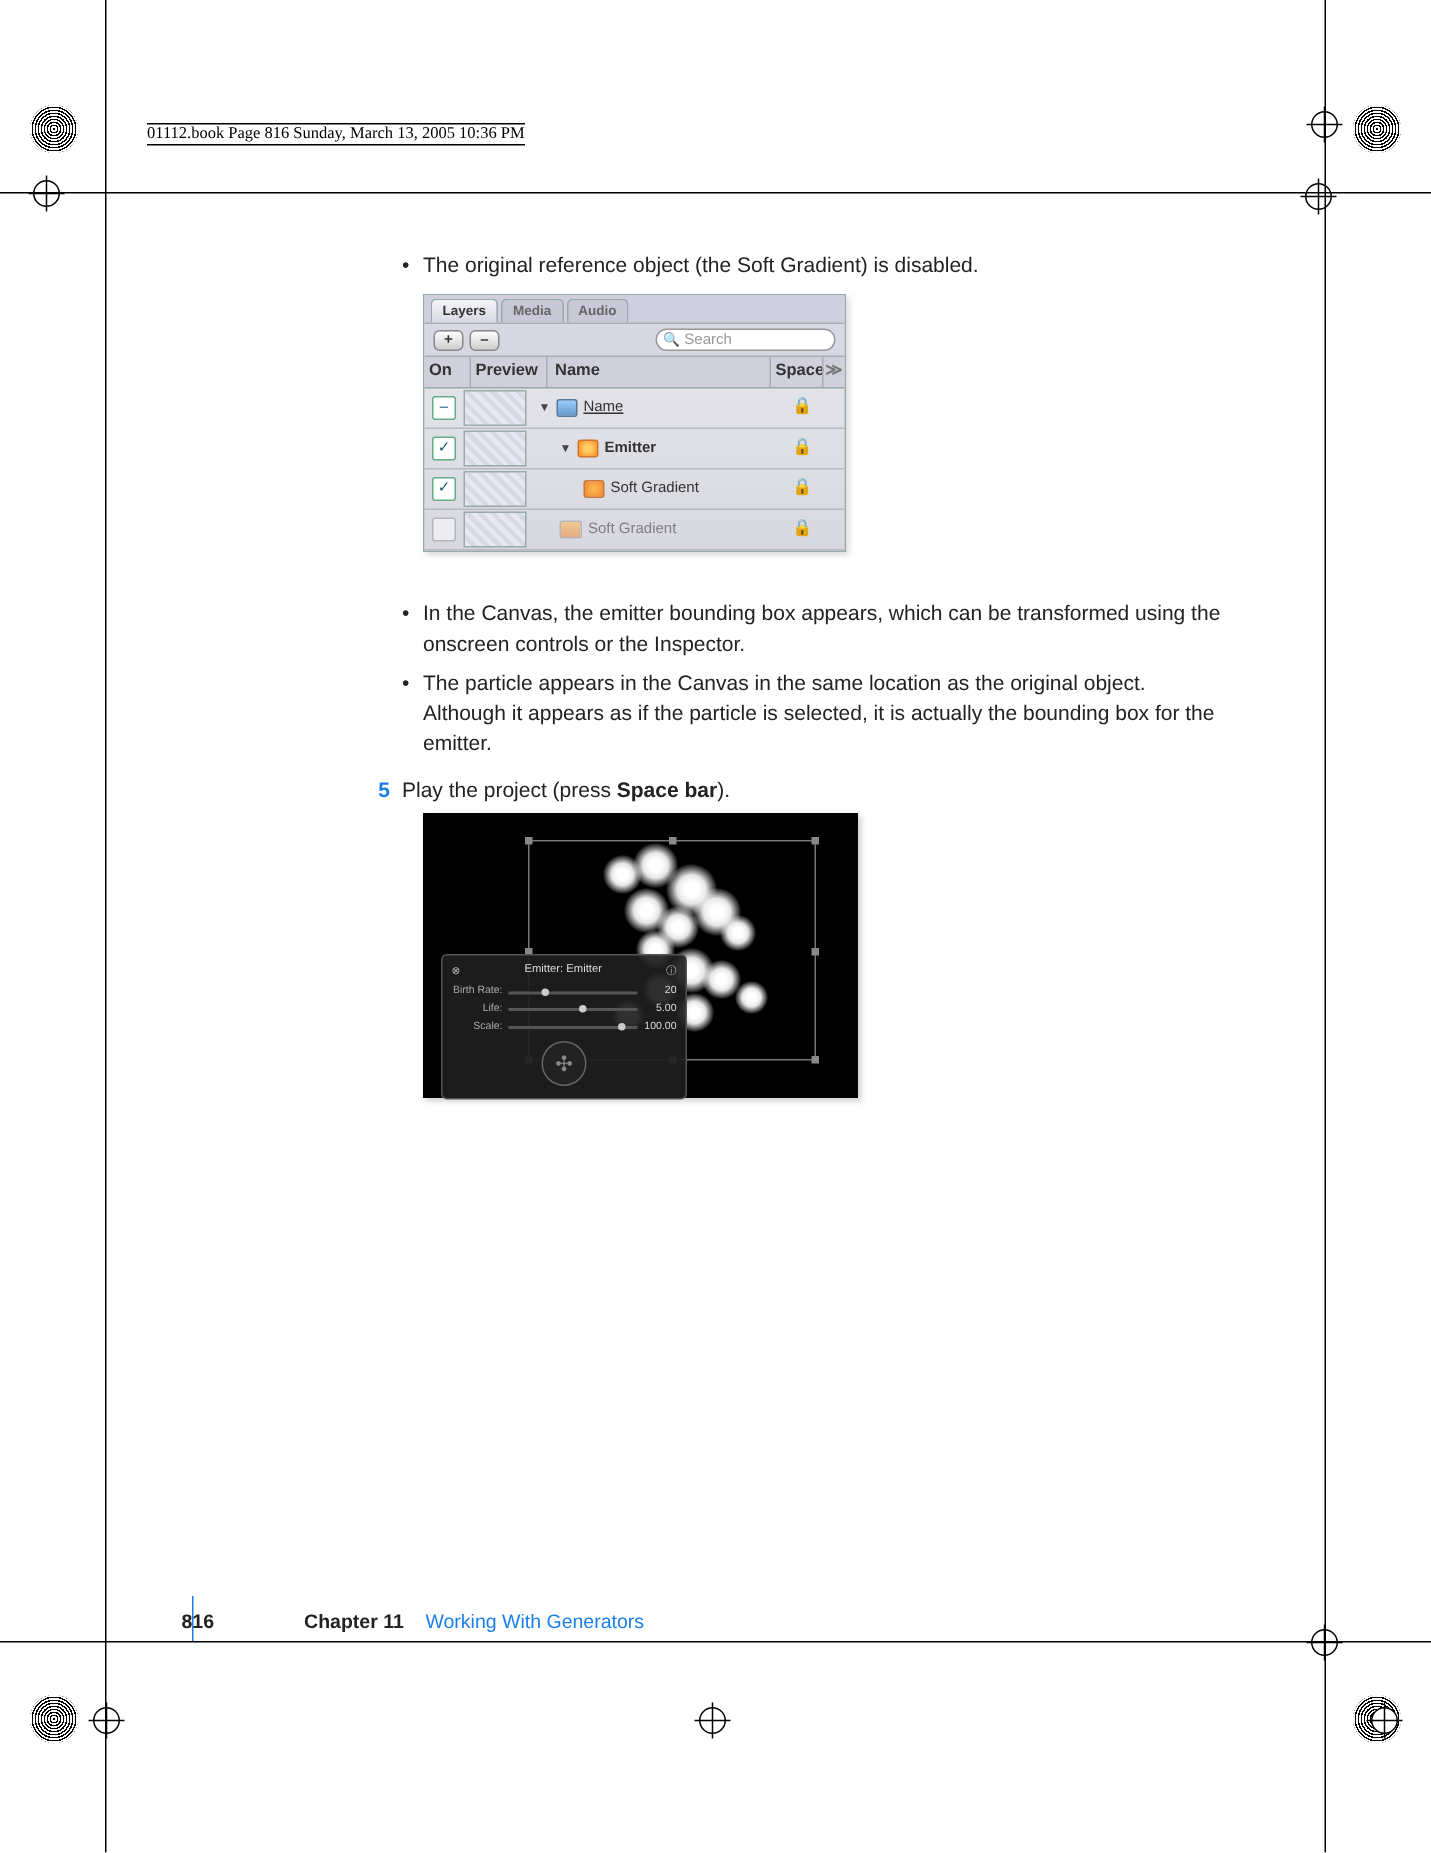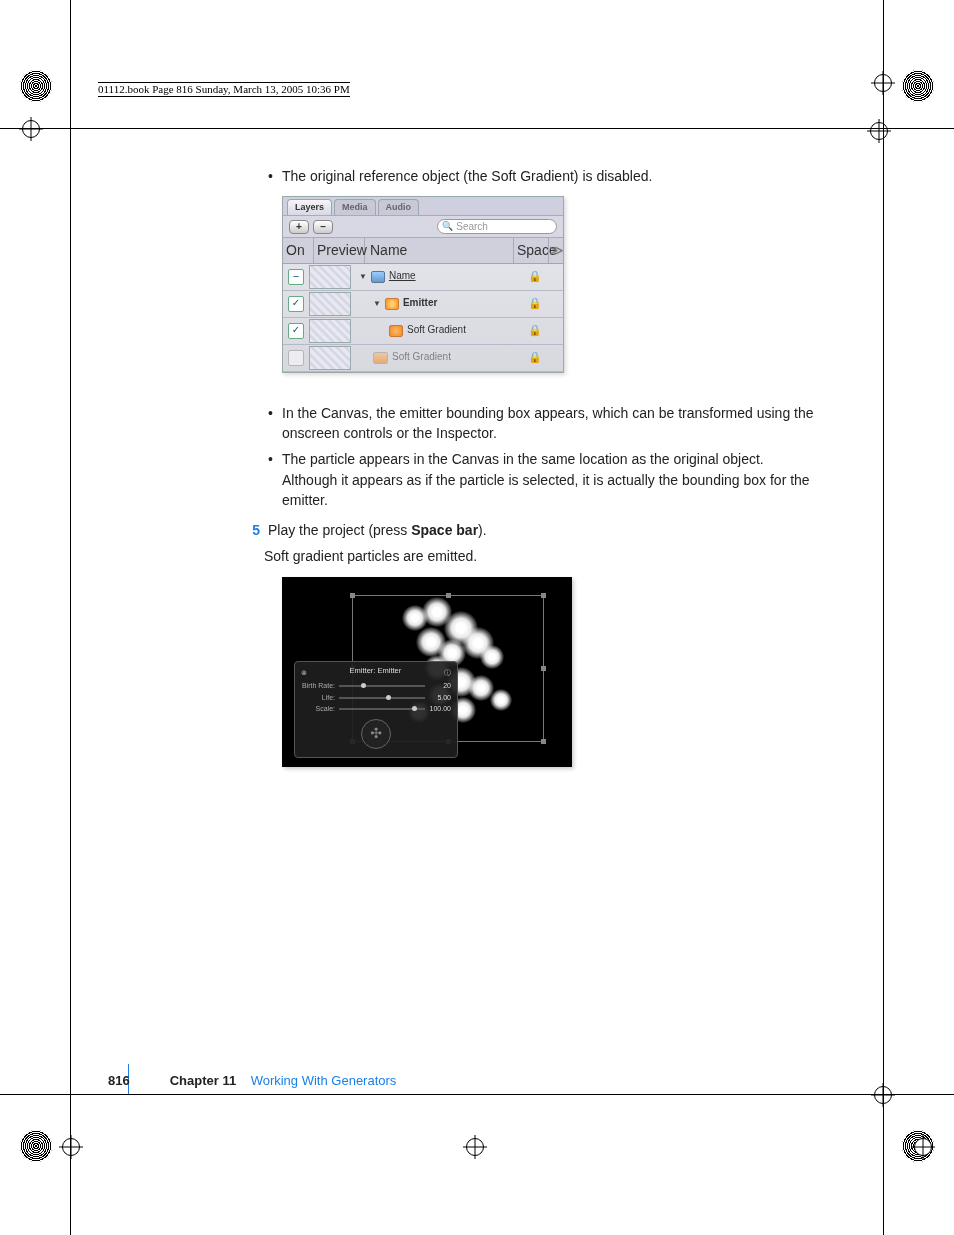--- a/index.html
+++ b/index.html
@@ -72,21 +72,21 @@
     box-shadow: 2px 2px 4px rgba(0,0,0,0.15);
   }
   .tabs { display: flex; gap: 2px; padding: 2px 4px 0 4px; background: #cfcfe0; }
   .tab { background: linear-gradient(#f4f4f8,#d8d8e4); border: 1px solid #9aa; border-bottom: none;
     border-radius: 4px 4px 0 0; padding: 1px 7px; font-weight: 700; font-size: 9px; }
   .tab.inactive { background: #c8c8d6; color: #666; }
   .toolbar { display: flex; align-items: center; gap: 4px; padding: 3px 6px; background: #d8d8e4; border-top:1px solid #aab; border-bottom:1px solid #aab;}
   .pill { border:1px solid #888; background: linear-gradient(#fff,#ccc); border-radius: 4px; width: 18px; height: 12px; display:flex;align-items:center;justify-content:center;font-weight:700;font-size:10px;}
   .search { flex:1; }
   .search-box { margin-left:auto; width:110px; height:13px; border:1px solid #999; border-radius: 8px; background:#fff; display:flex; align-items:center; gap:3px; padding:0 4px; color:#999;}
-  .headrow { display:flex; background:#d0d0dc; border-bottom:1px solid #9aa; font-size:14px; font-weight:400; }
+  .headrow { display:flex; background:#d0d0dc; border-bottom:1px solid #9aa; font-size:11px; font-weight:700; }
   .col-on{width:24px;padding:2px 3px;border-right:1px solid #aab;}
   .col-prev{width:44px;padding:2px 3px;border-right:1px solid #aab;}
   .col-name{flex:1;padding:2px 5px;}
   .col-lock{width:28px;padding:2px 3px;border-left:1px solid #aab;text-align:center;}
   .col-go{width:14px;padding:2px 0;border-left:1px solid #aab;text-align:center;color:#777;}
   .row { display:flex; align-items:center; border-bottom:1px solid #b8b8c6; height:26px;}
   .row.disabled .namecell, .row.disabled .chk { opacity:0.55; }
   .chk { width:14px;height:14px;border:1px solid #6a8;background:#fff;border-radius:2px;margin:0 5px;display:flex;align-items:center;justify-content:center;color:#157;font-size:10px;}
   .chk.dash::after{content:"–";}
   .chk.check::after{content:"✓";}
@@ -107,32 +107,32 @@
 
   
   .canvas {
     width:290px;height:190px;background:#000;margin:4px 0 0 18px;position:relative;
     box-shadow: 2px 2px 4px rgba(0,0,0,0.2);
   }
   .bbox{position:absolute;left:70px;top:18px;width:190px;height:145px;border:1px solid #777;}
   .bbox .h{position:absolute;width:5px;height:5px;background:#888;}
   .particles{position:absolute;left:90px;top:20px;width:160px;height:140px;}
   .blob{position:absolute;border-radius:50%;background:radial-gradient(circle,#fff 20%,rgba(255,255,255,0.9)40%,rgba(255,255,255,0)72%);}
-  .hud{position:absolute;left:12px;top:84px;width:150px;background:rgba(30,30,30,0.92);border:1px solid #555;border-radius:4px;font-size:7px;color:#ccc;padding:4px 6px 8px;}
+  .hud{position:absolute;left:12px;top:94px;width:150px;background:rgba(30,30,30,0.92);border:1px solid #555;border-radius:4px;font-size:7px;color:#ccc;padding:4px 6px 8px;}
   .hud .title{text-align:center;color:#ddd;margin-bottom:3px;font-size:7.5px;}
   .hud .row2{display:flex;align-items:center;gap:4px;margin:1.5px 0;}
   .hud .lbl{width:34px;text-align:right;color:#aaa;}
   .hud .slider{flex:1;height:2px;background:#555;position:relative;}
   .hud .knob{position:absolute;top:-2px;width:5px;height:5px;border-radius:50%;background:#ccc;}
   .hud .val{width:22px;text-align:right;color:#ddd;}
   .wheel{width:28px;height:28px;border:1px solid #666;border-radius:50%;margin:4px auto 0;position:relative;background:#222;}
   .wheel::before{content:"✣";position:absolute;inset:0;display:flex;align-items:center;justify-content:center;color:#888;font-size:14px;}
 
   .footer {
-    position:absolute; left:108px; top:1073px; display:flex; align-items:center; gap:40px;
+    position:absolute; left:121px; top:1073px; display:flex; align-items:center; gap:60px;
     font-size:13px;
   }
   .footer .pnum{font-weight:700;}
   .footer .chap{font-weight:700;}
   .footer .title{color:#1a7fe6;}
   .footer-rule { position:absolute; left:128px; top:1064px; width:1px; height:30px; background:#1a7fe6;}
 </style>
 </head>
 <body>
 
@@ -233,21 +233,20 @@
     <li>In the Canvas, the emitter bounding box appears, which can be transformed using the onscreen controls or the Inspector.</li>
     <li>The particle appears in the Canvas in the same location as the original object. Although it appears as if the particle is selected, it is actually the bounding box for the emitter.</li>
   </ul>
 
   <div class="step-row">
     <div class="step-num">5</div>
     <div>
       <span>Play the project (press </span><b>Space bar</b><span>).</span>
     </div>
   </div>
-  <div class="para">Soft gradient particles are emitted.</div>
 
   <div class="canvas">
     <div class="bbox">
       <div class="h" style="left:-3px;top:-3px;"></div>
         <div class="h" style="right:-3px;top:-3px;"></div>
       <div class="h" style="left:-3px;bottom:-3px;"></div>
         <div class="h" style="right:-3px;bottom:-3px;"></div>
       <div class="h" style="left:50%;top:-3px;margin-left:-2px;"></div>
       <div class="h" style="left:50%;bottom:-3px;margin-left:-2px;"></div>
       <div class="h" style="top:50%;left:-3px;margin-top:-2px;"></div>

